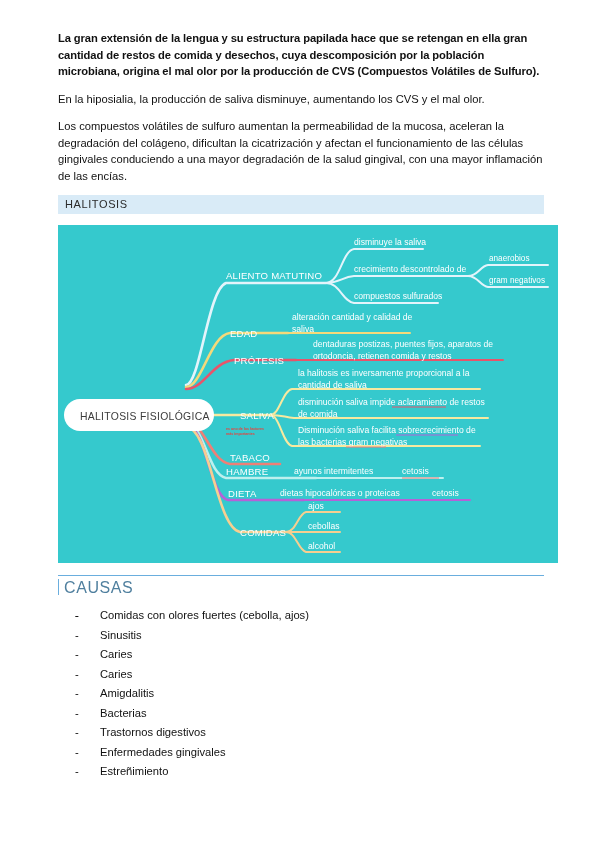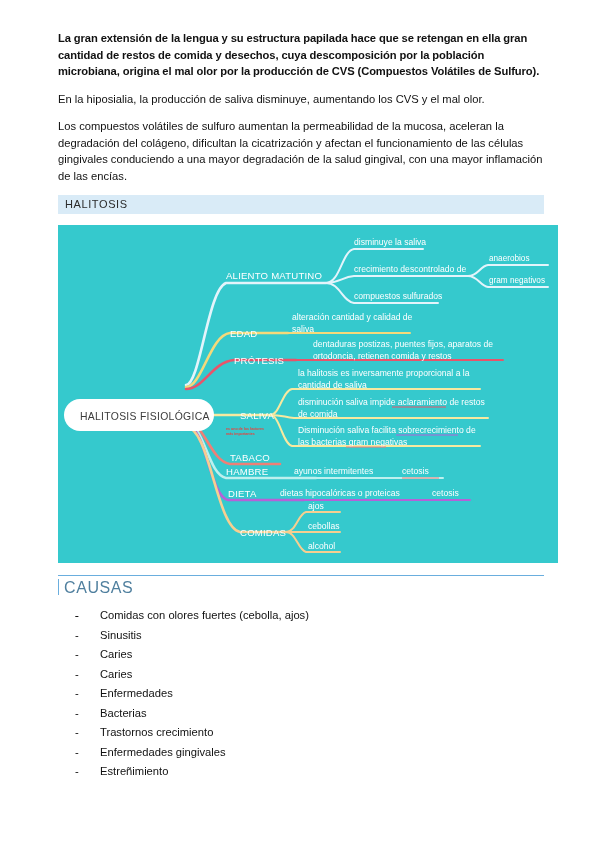--- a/index.html
+++ b/index.html
@@ -234,29 +234,29 @@
       <li>
         <span class="dash">-</span>
         <span>Caries</span>
       </li>
       <li>
         <span class="dash">-</span>
         <span>Caries</span>
       </li>
       <li>
         <span class="dash">-</span>
-        <span>Enfermedades</span>
+        <span>Amigdalitis</span>
       </li>
       <li>
         <span class="dash">-</span>
         <span>Bacterias</span>
       </li>
       <li>
         <span class="dash">-</span>
-        <span>Trastornos crecimiento</span>
+        <span>Trastornos digestivos</span>
       </li>
       <li>
         <span class="dash">-</span>
         <span>Enfermedades gingivales</span>
       </li>
       <li>
         <span class="dash">-</span>
         <span>Estreñimiento</span>
       </li>
     </ul>

